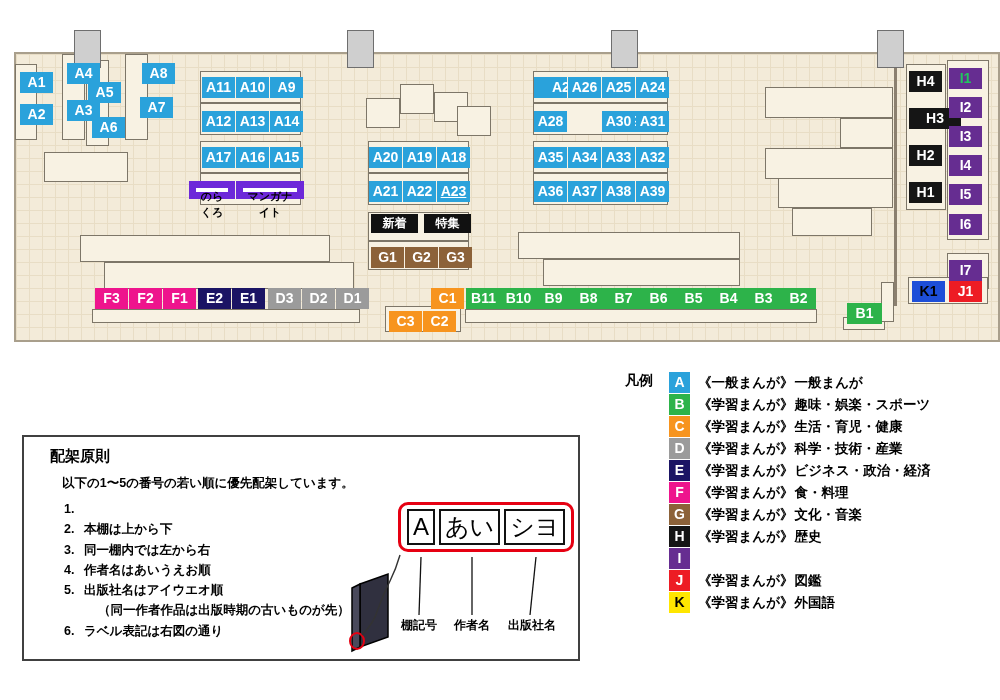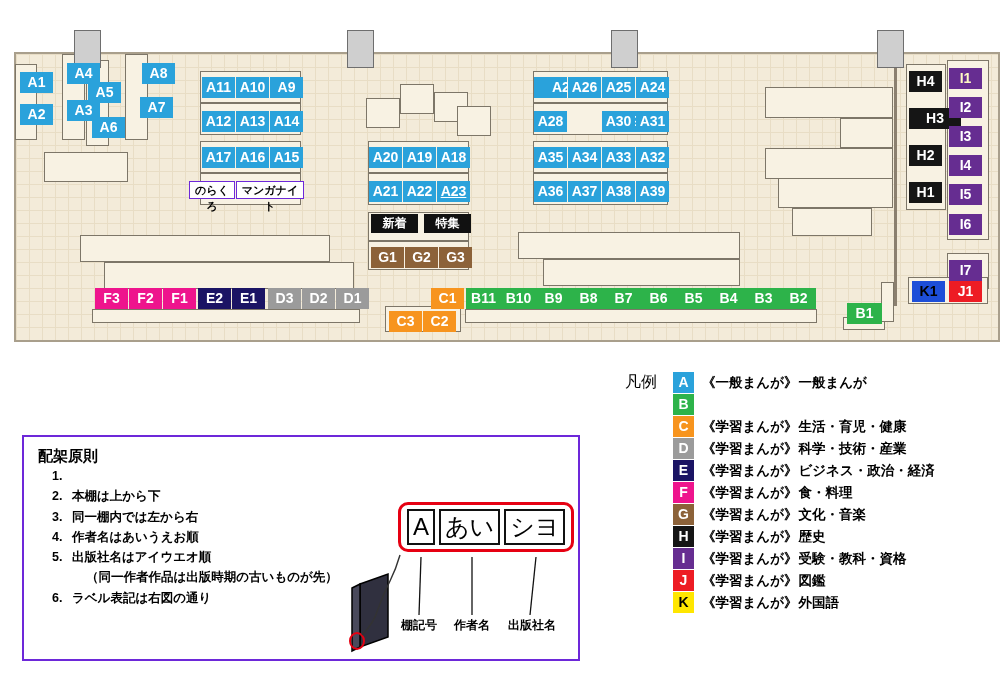--- a/index.html
+++ b/index.html
@@ -10,38 +10,38 @@
   
   .floor-base { position:absolute; left:14px; top:52px; width:986px; height:290px;
     background-color:#f3ebd9;
     background-image:linear-gradient(#e8ddc5 1px,transparent 1px),linear-gradient(90deg,#e8ddc5 1px,transparent 1px);
     background-size:13px 13px; border:2px solid #a99f8c; }
   .shelf { position:absolute; background:#f8f2e3; border:1px solid #7d7668; }
   .pillar { position:absolute; background:#cfcfcf; border:1px solid #6e6e6e; }
   .wall { position:absolute; background:#8b8070; }
   .slabel { position:absolute; height:21px; line-height:21px; width:33px; text-align:center;
     font-weight:bold; font-size:14px; color:#fff; }
-  .tag-white { position:absolute; height:18px; line-height:16px; background:#fff; border:1px solid #6d28d9;
+  .tag-white { position:absolute; height:18px; line-height:16px; background:#fff; border:7px solid #6d28d9;
     color:#000; font-size:11px; font-weight:bold; text-align:center; }
   .tag-black { position:absolute; height:19px; line-height:19px; background:#111; color:#fff;
     font-size:12px; font-weight:bold; text-align:center; }
 
   
   .legend { position:absolute; left:625px; top:372px; display:flex; align-items:flex-start; gap:16px; }
-  .legend-title { font-size:16px; font-weight:normal; color:#000; }
+  .legend-title { font-size:14px; font-weight:bold; color:#000; }
   .legend-rows { display:flex; flex-direction:column; gap:1px; }
   .lrow { display:flex; align-items:center; gap:8px; height:21px; }
   .lsq { width:21px; height:21px; flex:0 0 21px; text-align:center; line-height:21px;
     font-weight:bold; font-size:14px; color:#fff; }
   .ltext { font-size:13.5px; font-weight:bold; color:#000; white-space:nowrap; }
   .lprefix { margin-right:1px; }
 
   
   .principles { position:absolute; left:22px; top:435px; width:558px; height:226px;
-    border:2px solid #6d28d9; background:#fff; padding:10px 14px; }
+    border:2px solid #404040; background:#fff; padding:10px 26px; }
   .p-title { font-size:15px; font-weight:bold; }
   .p-intro { font-size:12.5px; font-weight:bold; margin:9px 0 7px 12px; }
   .p-list { margin-left:14px; width:352px; font-size:12.5px; font-weight:bold; }
   .p-item { display:flex; line-height:1.62; }
   .p-num { flex:0 0 20px; }
   .p-sub { margin-left:34px; line-height:1.62; font-size:12.5px; font-weight:bold; }
 
   .diagram { position:absolute; left:300px; top:52px; width:260px; height:172px; }
   .label-sample { position:absolute; left:74px; top:13px; border:3px solid #e60012; border-radius:10px;
     background:#fff; display:flex; gap:4px; padding:4px 6px; align-items:center; }
@@ -163,21 +163,21 @@
       <div class="slabel" style="left: 711px; top: 288px; width: 35px; background: rgb(45, 179, 74); color: rgb(255, 255, 255);">B4</div>
       <div class="slabel" style="left: 746px; top: 288px; width: 35px; background: rgb(45, 179, 74); color: rgb(255, 255, 255);">B3</div>
       <div class="slabel" style="left: 781px; top: 288px; width: 35px; background: rgb(45, 179, 74); color: rgb(255, 255, 255);">B2</div>
       <div class="slabel" style="left: 389px; top: 311px; width: 33px; background: rgb(247, 148, 30); color: rgb(255, 255, 255);">C3</div>
       <div class="slabel" style="left: 423px; top: 311px; width: 33px; background: rgb(247, 148, 30); color: rgb(255, 255, 255);">C2</div>
       <div class="slabel" style="left: 847px; top: 303px; width: 35px; background: rgb(45, 179, 74); color: rgb(255, 255, 255);">B1</div>
       <div class="slabel" style="left: 909px; top: 71px; width: 33px; background: rgb(21, 21, 21); color: rgb(255, 255, 255);">H4</div>
       <div class="slabel" style="left: 909px; top: 108px; width: 52px; background: rgb(21, 21, 21); color: rgb(255, 255, 255);">H3</div>
       <div class="slabel" style="left: 909px; top: 145px; width: 33px; background: rgb(21, 21, 21); color: rgb(255, 255, 255);">H2</div>
       <div class="slabel" style="left: 909px; top: 182px; width: 33px; background: rgb(21, 21, 21); color: rgb(255, 255, 255);">H1</div>
-      <div class="slabel" style="left: 949px; top: 68px; width: 33px; background: rgb(102, 45, 145); color: #fef9c3;">I1</div>
+      <div class="slabel" style="left: 949px; top: 68px; width: 33px; background: rgb(102, 45, 145); color: #22c55e;">I1</div>
       <div class="slabel" style="left: 949px; top: 97px; width: 33px; background: rgb(102, 45, 145); color: rgb(255, 255, 255);">I2</div>
       <div class="slabel" style="left: 949px; top: 126px; width: 33px; background: rgb(102, 45, 145); color: rgb(255, 255, 255);">I3</div>
       <div class="slabel" style="left: 949px; top: 155px; width: 33px; background: rgb(102, 45, 145); color: rgb(255, 255, 255);">I4</div>
       <div class="slabel" style="left: 949px; top: 184px; width: 33px; background: rgb(102, 45, 145); color: rgb(255, 255, 255);">I5</div>
       <div class="slabel" style="left: 949px; top: 214px; width: 33px; background: rgb(102, 45, 145); color: rgb(255, 255, 255);">I6</div>
       <div class="slabel" style="left: 949px; top: 260px; width: 33px; background: rgb(102, 45, 145); color: rgb(255, 255, 255);">I7</div>
       <div class="slabel" style="left: 912px; top: 281px; width: 33px; background: #1d4ed8; color: rgb(0, 0, 0);">K1</div>
       <div class="slabel" style="left: 949px; top: 281px; width: 33px; background: rgb(237, 28, 36); color: rgb(255, 255, 255);">J1</div>
       <div class="tag-white" style="left: 189px; top: 181px; width: 46px;">のらくろ</div>
       <div class="tag-white" style="left: 236px; top: 181px; width: 68px;">マンガナイト</div>
@@ -187,20 +187,21 @@
 
   <div class="legend">
     <div class="legend-title">凡例</div>
     <div class="legend-rows" id="legend-rows">
         <div class="lrow">
           <span class="lsq" style="background: rgb(42, 162, 219);">A</span>
           <span class="ltext"><span class="lprefix">《一般まんが》</span><span>一般まんが</span></span>
         </div>
         <div class="lrow">
           <span class="lsq" style="background: rgb(45, 179, 74);">B</span>
+          <span class="ltext"><span class="lprefix">《学習まんが》</span><span>趣味・娯楽・スポーツ</span></span>
         </div>
         <div class="lrow">
           <span class="lsq" style="background: rgb(247, 148, 30);">C</span>
           <span class="ltext"><span class="lprefix">《学習まんが》</span><span>生活・育児・健康</span></span>
         </div>
         <div class="lrow">
           <span class="lsq" style="background: rgb(155, 155, 155);">D</span>
           <span class="ltext"><span class="lprefix">《学習まんが》</span><span>科学・技術・産業</span></span>
         </div>
         <div class="lrow">
@@ -214,35 +215,35 @@
         <div class="lrow">
           <span class="lsq" style="background: rgb(140, 98, 57);">G</span>
           <span class="ltext"><span class="lprefix">《学習まんが》</span><span>文化・音楽</span></span>
         </div>
         <div class="lrow">
           <span class="lsq" style="background: rgb(21, 21, 21);">H</span>
           <span class="ltext"><span class="lprefix">《学習まんが》</span><span>歴史</span></span>
         </div>
         <div class="lrow">
           <span class="lsq" style="background: rgb(102, 45, 145);">I</span>
-          <span class="ltext"><span class="lprefix">《学習まんが》</span><span>受験・教科・資格</span></span>
         </div>
         <div class="lrow">
           <span class="lsq" style="background: rgb(237, 28, 36);">J</span>
           <span class="ltext"><span class="lprefix">《学習まんが》</span><span>図鑑</span></span>
         </div>
         <div class="lrow">
           <span class="lsq" style="background: rgb(255, 230, 0); color: rgb(0, 0, 0);">K</span>
           <span class="ltext"><span class="lprefix">《学習まんが》</span><span>外国語</span></span>
         </div>
       </div>
   </div>
 
   <div class="principles">
     <div class="p-title">配架原則</div>
+    <div class="p-intro">以下の1〜5の番号の若い順に優先配架しています。</div>
     <div class="p-list" id="p-list">
         <div class="p-item">
           <span class="p-num">1.</span>
         </div>
         <div class="p-item">
           <span class="p-num">2.</span>
           <span>本棚は上から下</span>
         </div>
         <div class="p-item">
           <span class="p-num">3.</span>

